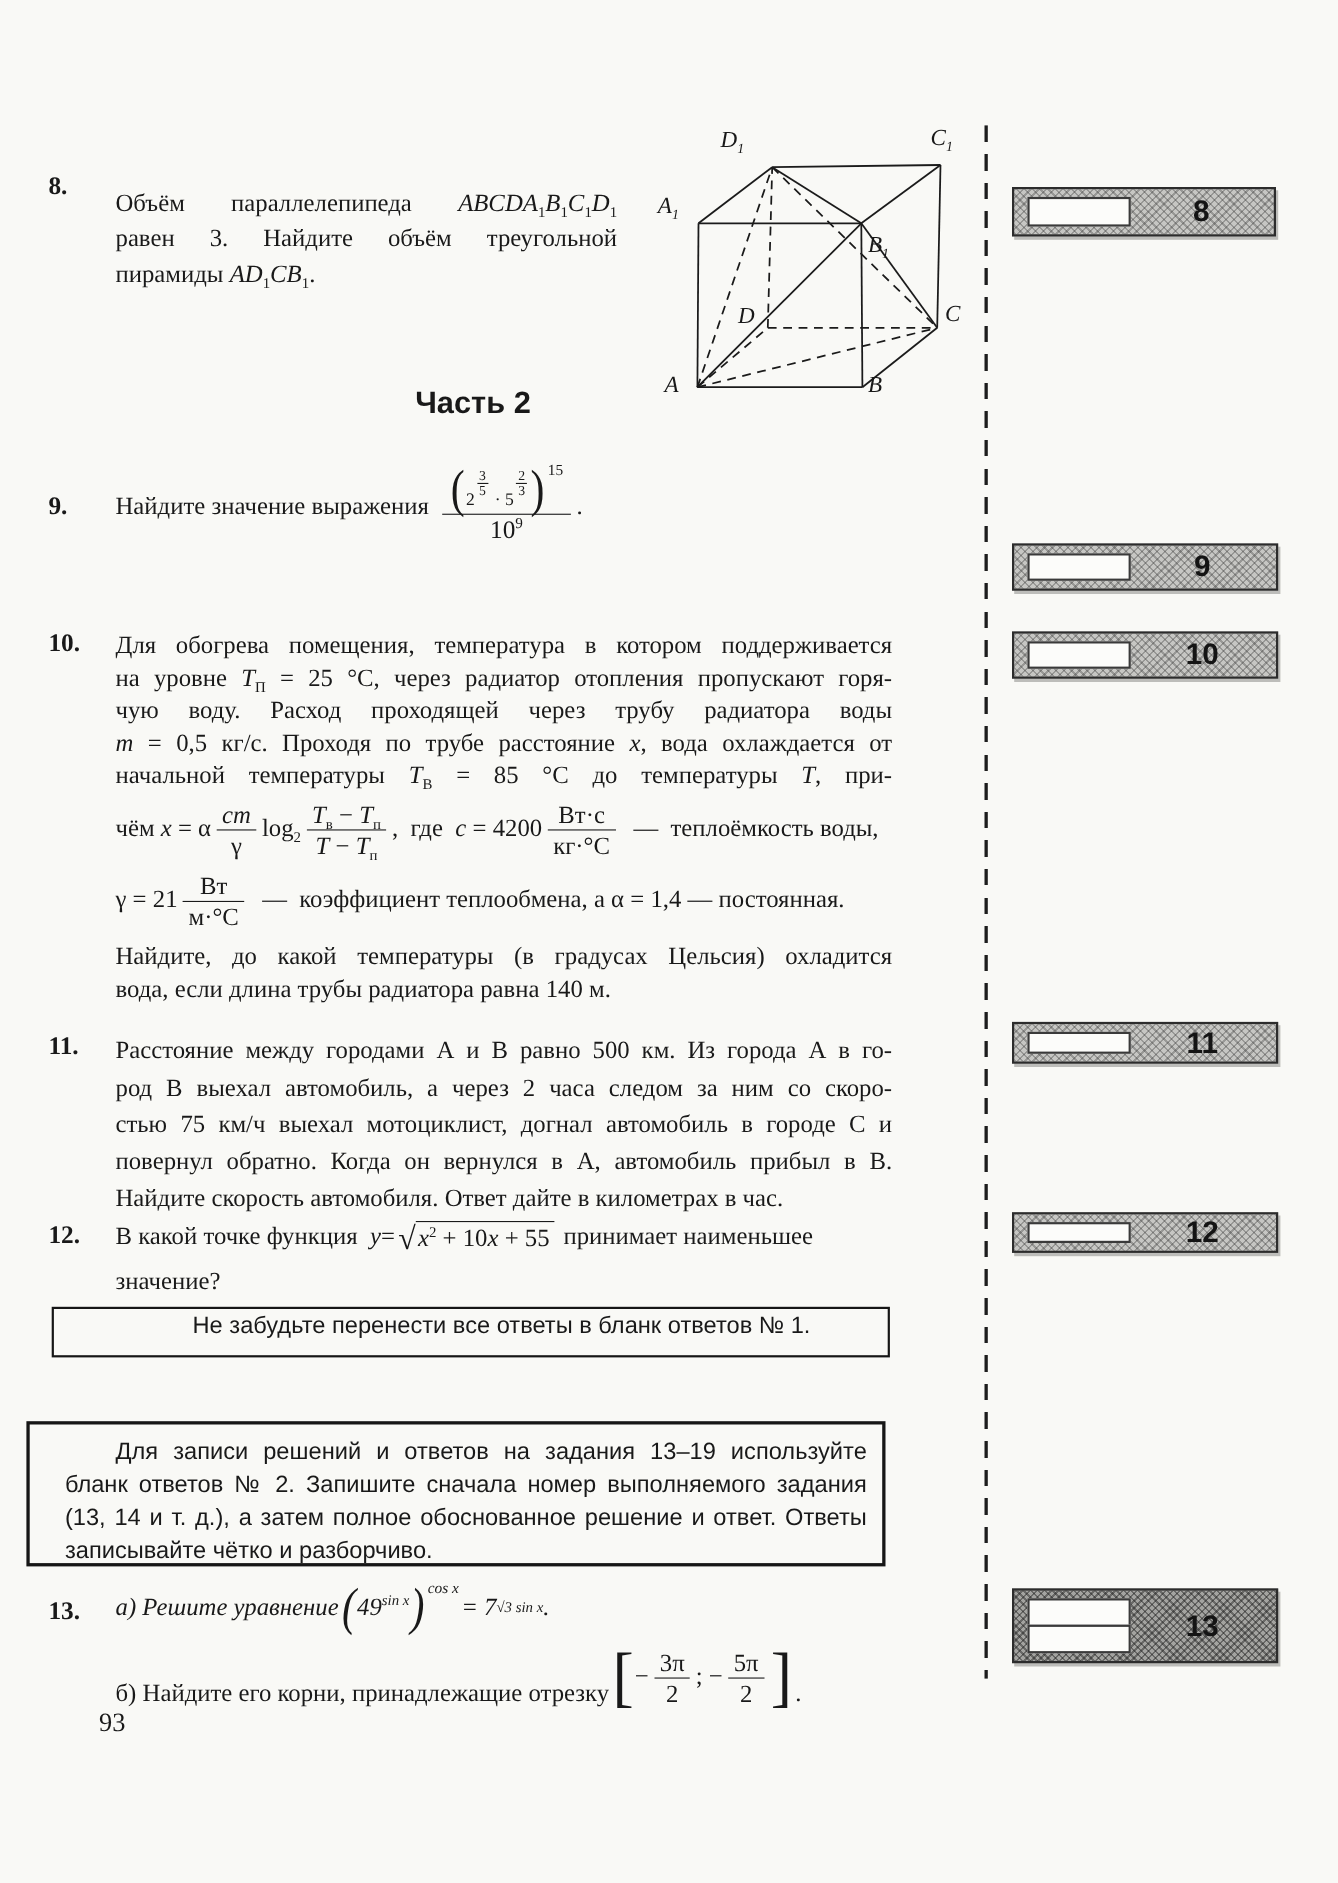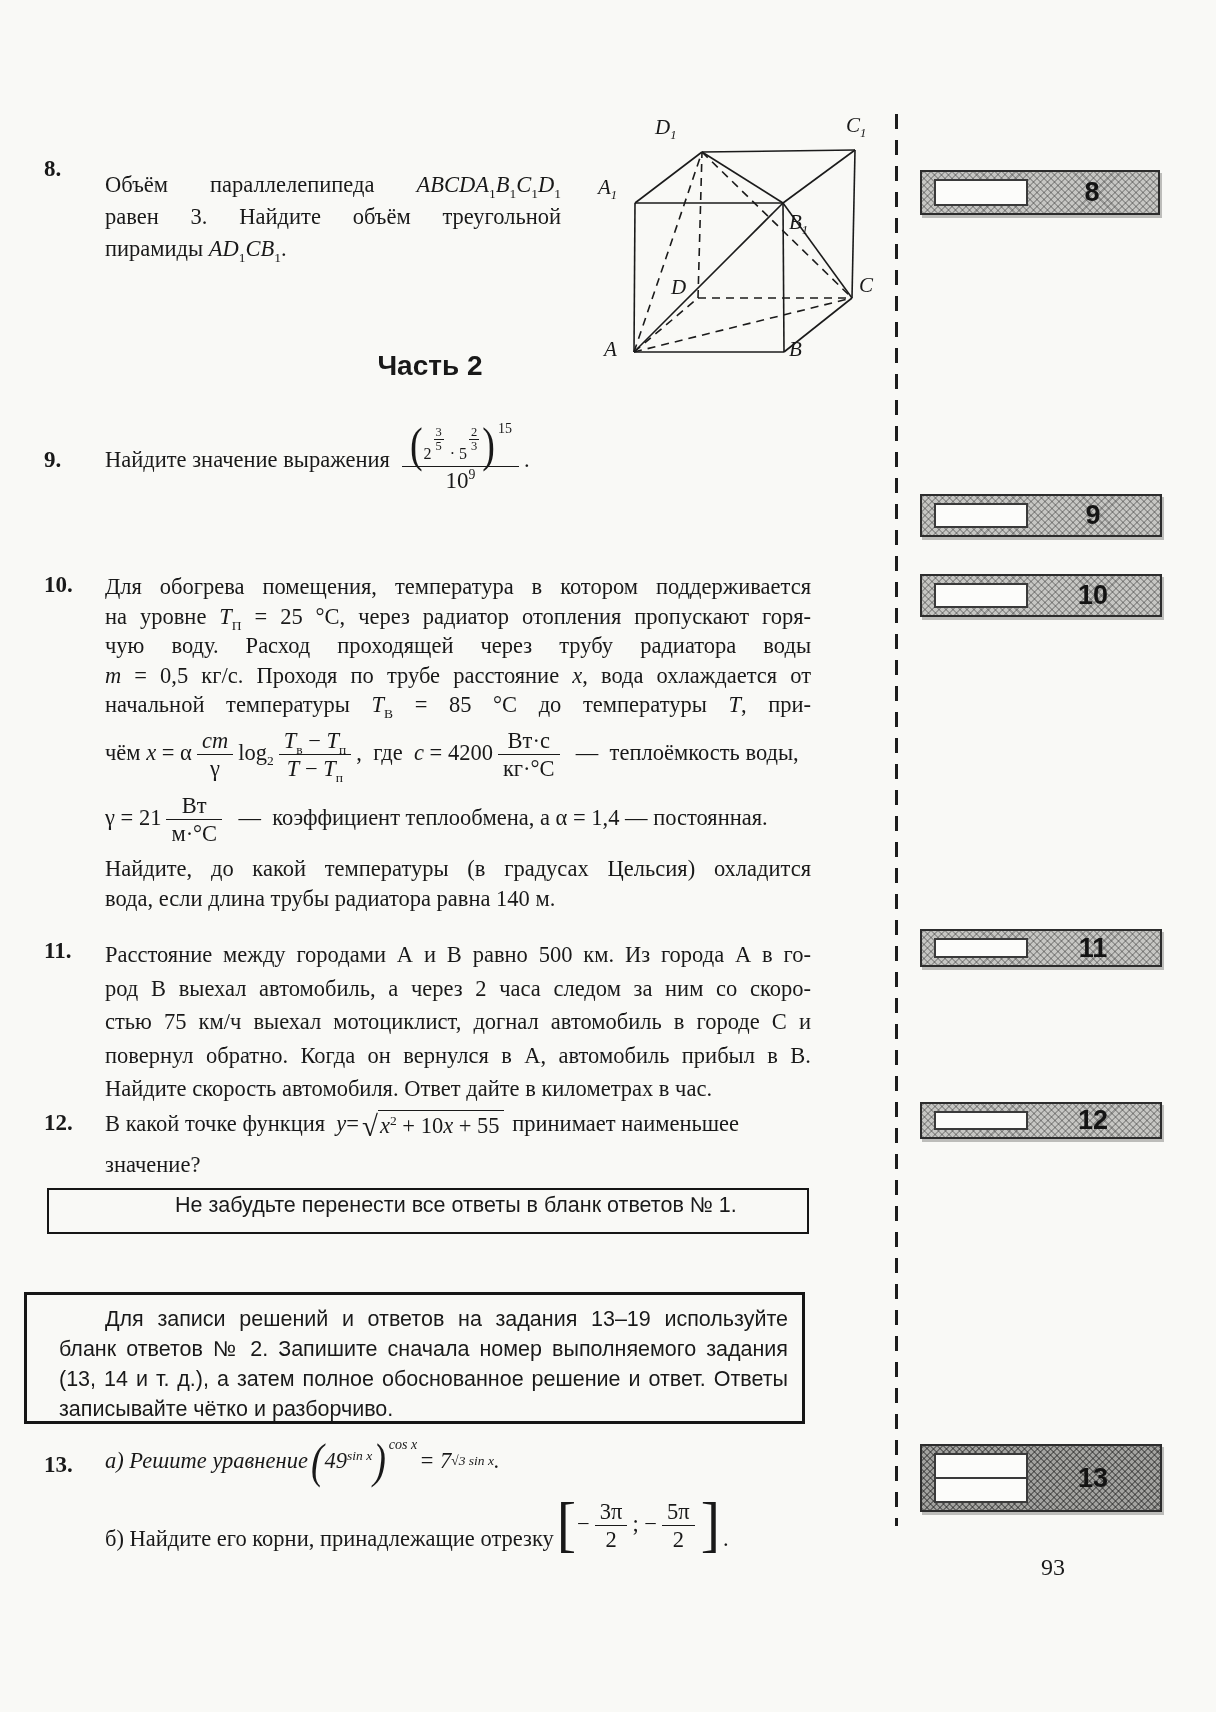--- a/index.html
+++ b/index.html
@@ -170,21 +170,21 @@
         <span class="bigin">49<sup>sin x</sup></span>
         <span class="bigdelim">)</span>
         <sup class="bigsup">cos x</sup>
       </span> = 7<sup>√3 sin x</sup> .</div>
   <div class="abs fline" style="left:105px;top:1490px;height:62px;display:flex;align-items:flex-end;">б) Найдите его корни, принадлежащие отрезку <span class="bigwrap">
         <span class="bigdelim lg">[</span>
         <span class="bigin">−<span class="frac"><span class="fr-n">3π</span><span class="fr-d">2</span></span>; −<span class="frac"><span class="fr-n">5π</span><span class="fr-d">2</span></span></span>
         <span class="bigdelim lg">]</span>
       </span>.</div>
 
-  <div class="abs pagenum" style="left:105px;top:1554px;width:960px;text-align:right;">93</div>
+  <div class="abs pagenum" style="left:90px;top:1554px;width:960px;text-align:left;">93</div>
 
   <div class="vsep" style="left:895px;top:114px;height:1412px;"></div>
 
   <div class="slip" style="left:920px;top:170px;width:240px;height:45px;">
     <span class="slot"></span>
     <span class="slipnum">8</span>
   </div>
   <div class="slip" style="left:920px;top:494px;width:242px;height:43px;">
     <span class="slot"></span>
     <span class="slipnum">9</span>

